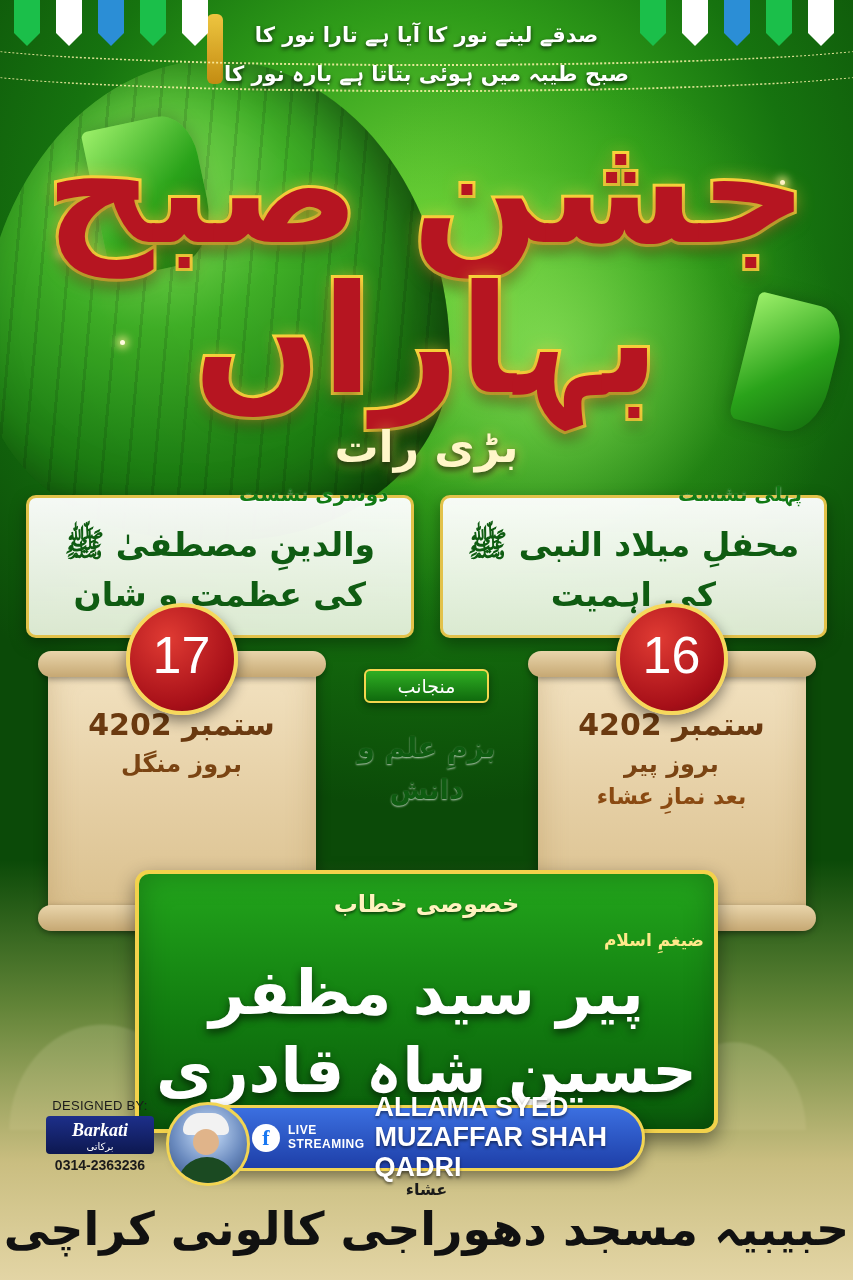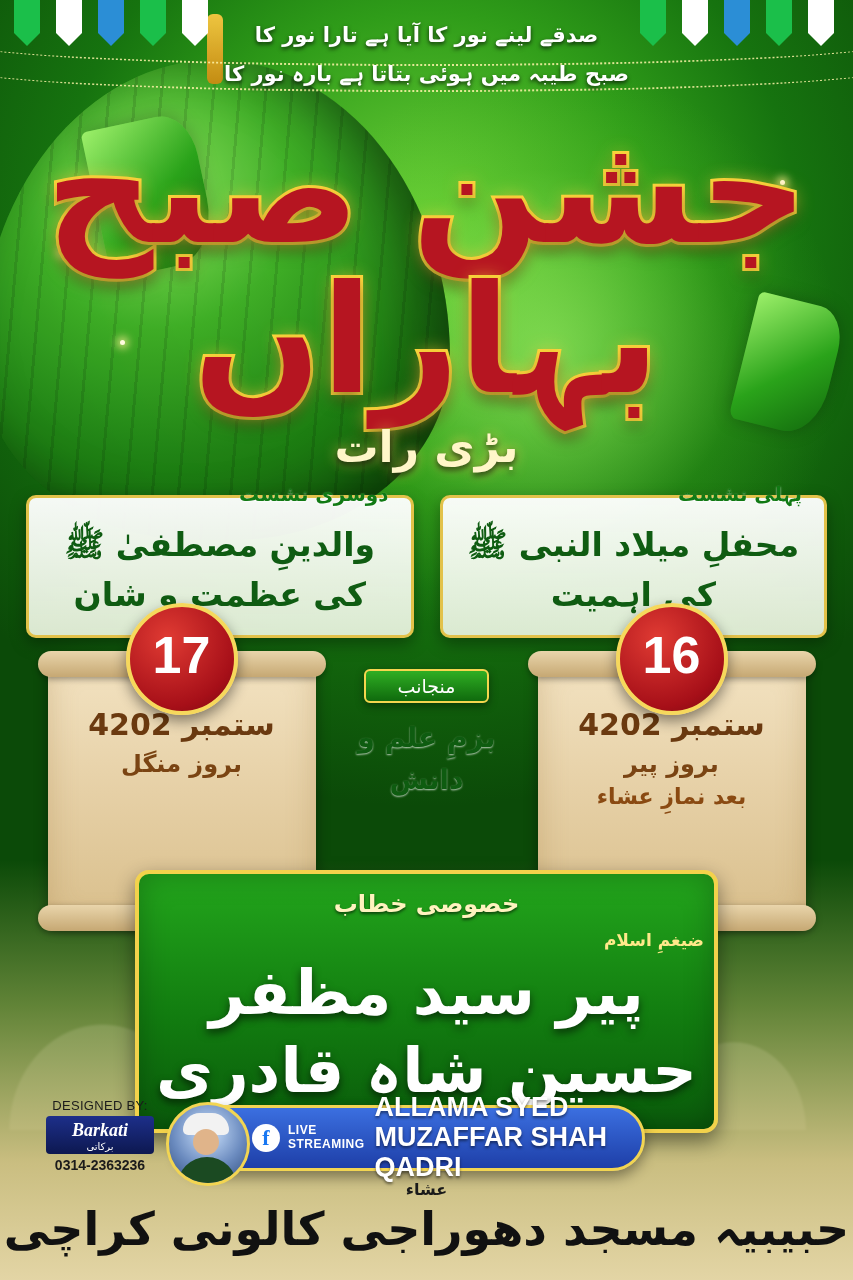--- a/index.html
+++ b/index.html
@@ -227,21 +227,21 @@
     position: absolute;
     top: -56px;
     left: 50%;
     transform: translateX(-50%);
     width: 104px; height: 104px;
     border-radius: 50%;
     background: radial-gradient(circle at 36% 30%, #e03b33, #a60f18 70%, #76080f 100%);
     border: 4px solid #f6d85c;
     color: #fff;
     font-size: 52px;
-    font-weight: bold;
+    font-weight: normal;
     line-height: 96px;
     box-shadow: 0 6px 14px rgba(0,0,0,0.45);
   }
   .date-month {
     font-size: 30px;
     font-weight: bold;
     color: #6b3a10;
     line-height: 1.35;
   }
   .date-day {
@@ -266,21 +266,21 @@
     padding: 4px 32px;
     background: linear-gradient(180deg, #2fae23, #0f6a0d);
     border: 2px solid #f5d64e;
     border-radius: 6px;
     color: #fff;
     font-size: 19px;
     font-weight: normal;
     box-shadow: 0 3px 8px rgba(0,0,0,0.4);
   }
   .center-banner-text {
-    margin-top: 14px;
+    margin-top: 24px;
     font-size: 28px;
     font-weight: bold;
     color: #0e5c10;
     line-height: 1.5;
     text-shadow: 0 1px 2px rgba(255,255,255,0.7);
   }
 
   .speaker-box {
     position: absolute;
     top: 870px;

